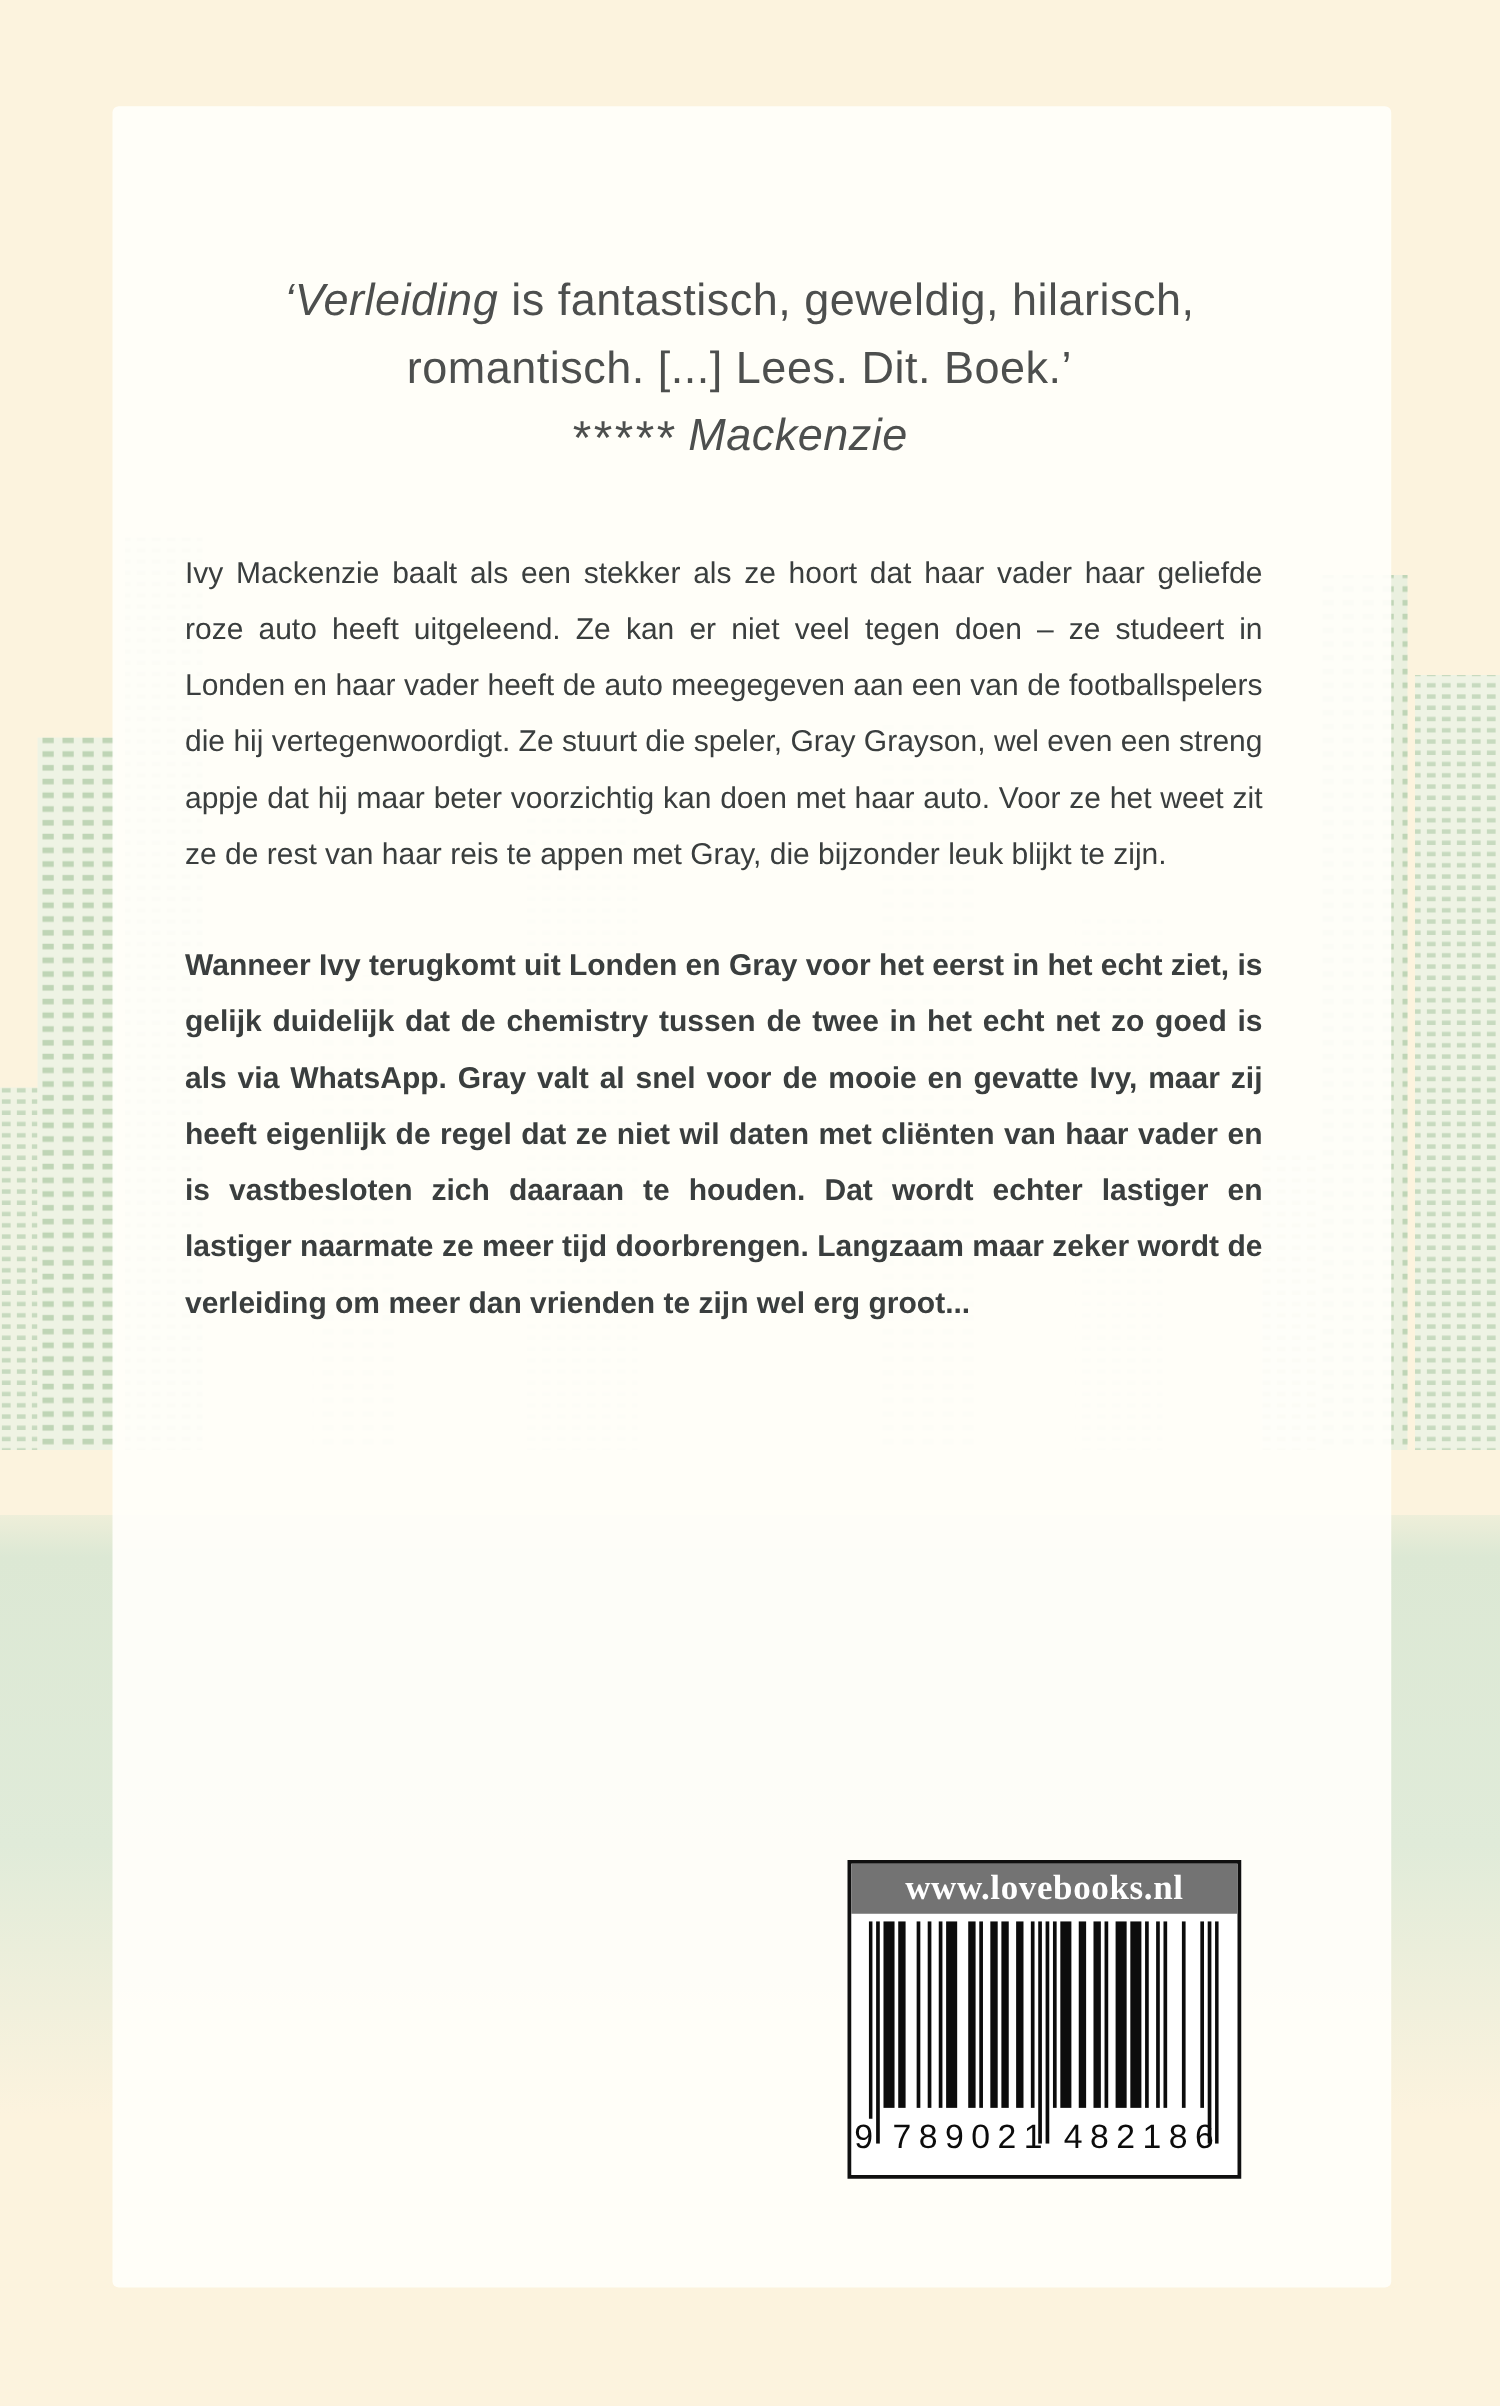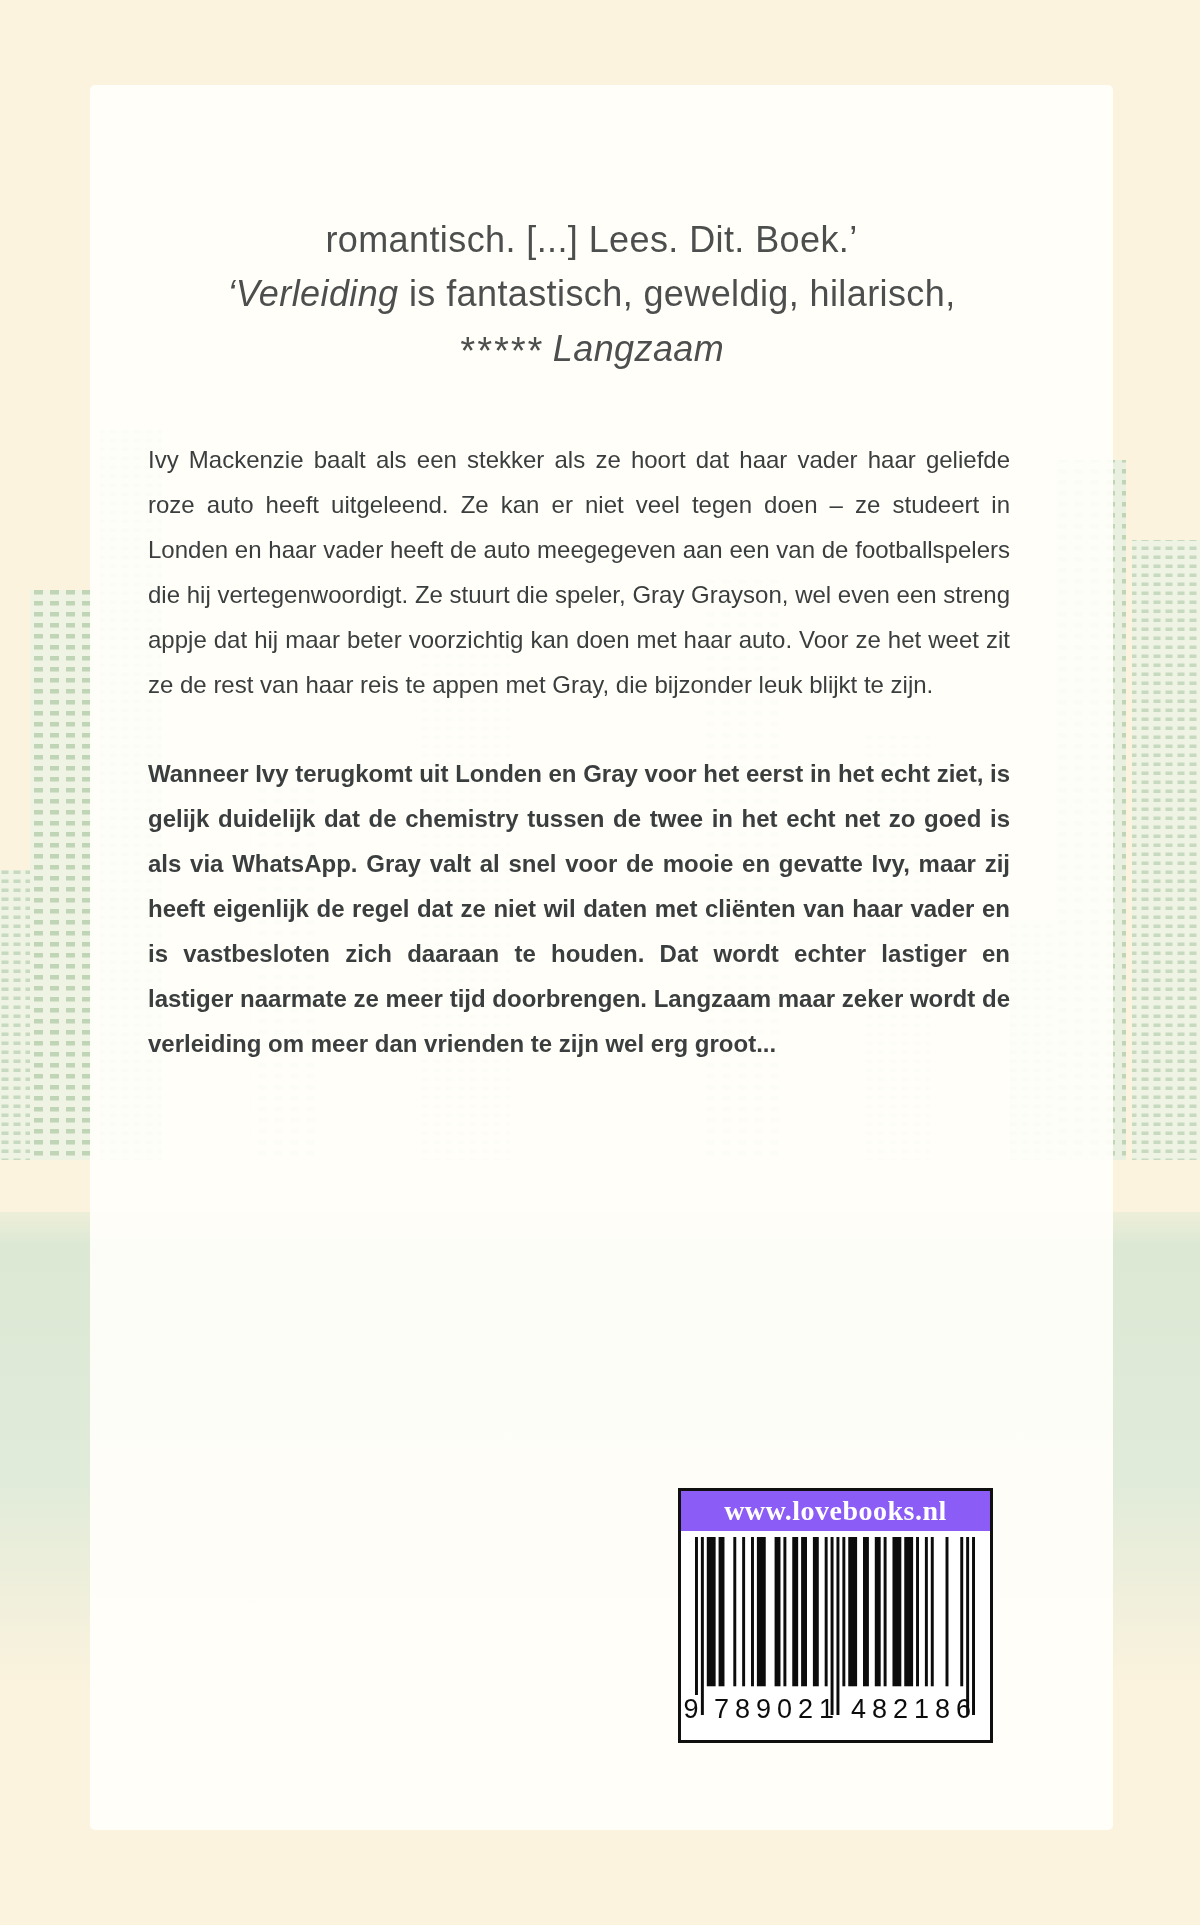--- a/index.html
+++ b/index.html
@@ -71,21 +71,21 @@
 
   
   .barcode-box {
     position: absolute; left: 588px; top: 1403px;
     width: 315px; height: 255px;
     background: #ffffff;
     border: 3px solid #101010;
   }
   .bc-site {
     height: 40px; line-height: 40px;
-    background: #8b5cf6; color: #ffffff;
+    background: #737373; color: #ffffff;
     text-align: center;
     font-family: "Liberation Serif", serif;
     font-weight: bold;
     font-size: 28px;
     letter-spacing: 0.5px;
   }
   .bc-bars {
     position: relative;
     height: 209px;
   }
@@ -144,23 +144,23 @@
     <rect x="1132" y="140" width="68" height="620" fill="#edf3e5"></rect>
     <rect x="1132" y="140" width="68" height="620" fill="url(#win2)"></rect>
   </g>
 </svg>
 
 <div class="green-band"></div>
 
 <div class="panel">
 
   <div class="quote">
+    <div><span class="it">‘Verleiding</span><span> is fantastisch, geweldig, hilarisch,</span></div>
     <div>romantisch. [...] Lees. Dit. Boek.’</div>
-    <div><span class="it">‘Verleiding</span><span> is fantastisch, geweldig, hilarisch,</span></div>
-    <div><span class="stars">*****</span><span class="it">Langzaam</span></div>
+    <div><span class="stars">*****</span><span class="it">Mackenzie</span></div>
   </div>
 
   <div class="blurb">
     <p>Ivy Mackenzie baalt als een stekker als ze hoort dat haar vader haar geliefde roze auto heeft uitgeleend. Ze kan er niet veel tegen doen – ze studeert in Londen en haar vader heeft de auto meegegeven aan een van de footballspelers die hij vertegenwoordigt. Ze stuurt die speler, Gray Grayson, wel even een streng appje dat hij maar beter voorzichtig kan doen met haar auto. Voor ze het weet zit ze de rest van haar reis te appen met Gray, die bijzonder leuk blijkt te zijn.</p>
     <p>Wanneer Ivy terugkomt uit Londen en Gray voor het eerst in het echt ziet, is gelijk duidelijk dat de chemistry tussen de twee in het echt net zo goed is als via WhatsApp. Gray valt al snel voor de mooie en gevatte Ivy, maar zij heeft eigenlijk de regel dat ze niet wil daten met cliënten van haar vader en is vastbesloten zich daaraan te houden. Dat wordt echter lastiger en lastiger naarmate ze meer tijd doorbrengen. Langzaam maar zeker wordt de verleiding om meer dan vrienden te zijn wel erg groot...</p>
   </div>
 
   <div class="barcode-box">
     <div class="bc-site">www.lovebooks.nl</div>
     <div class="bc-bars">

